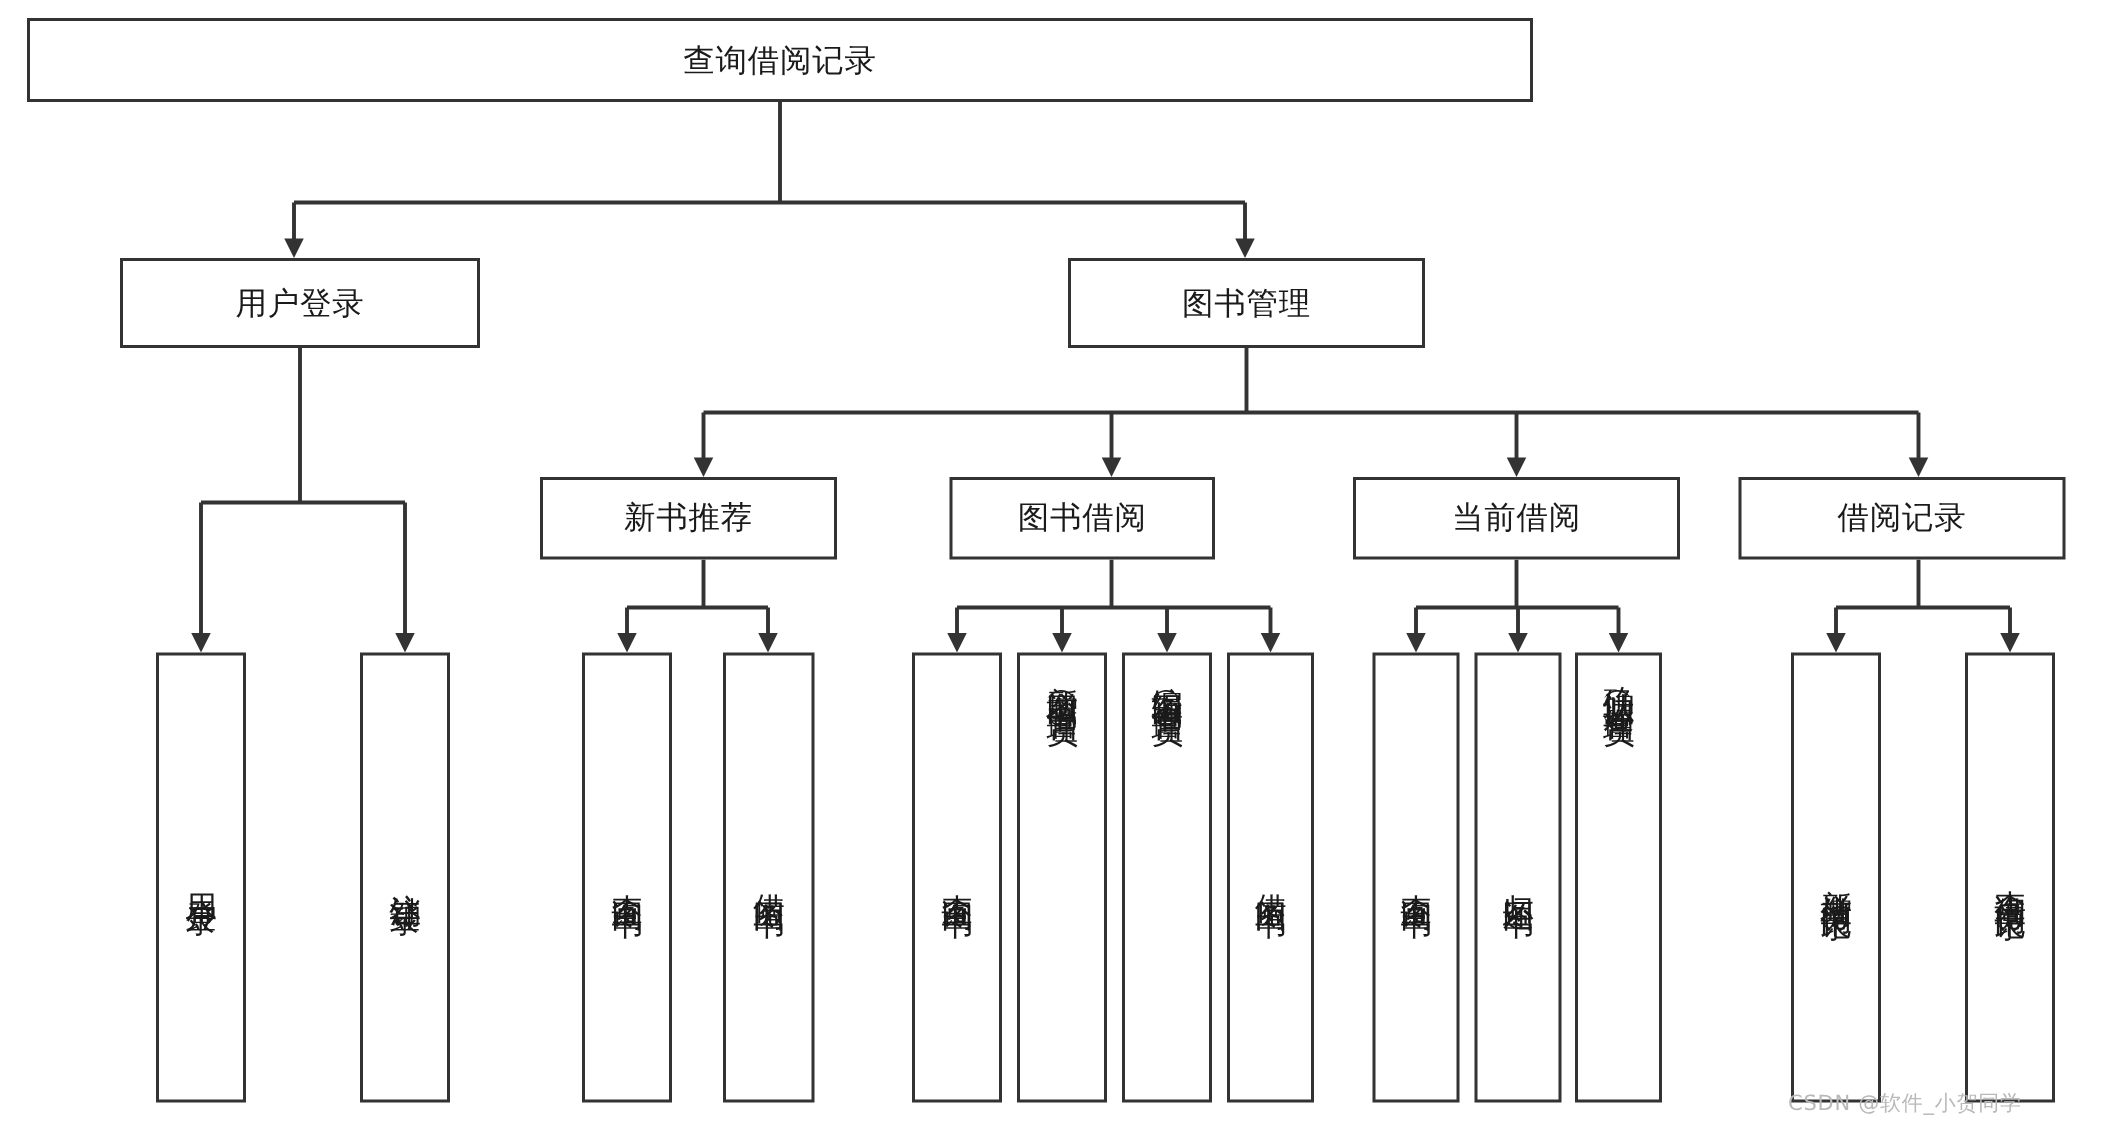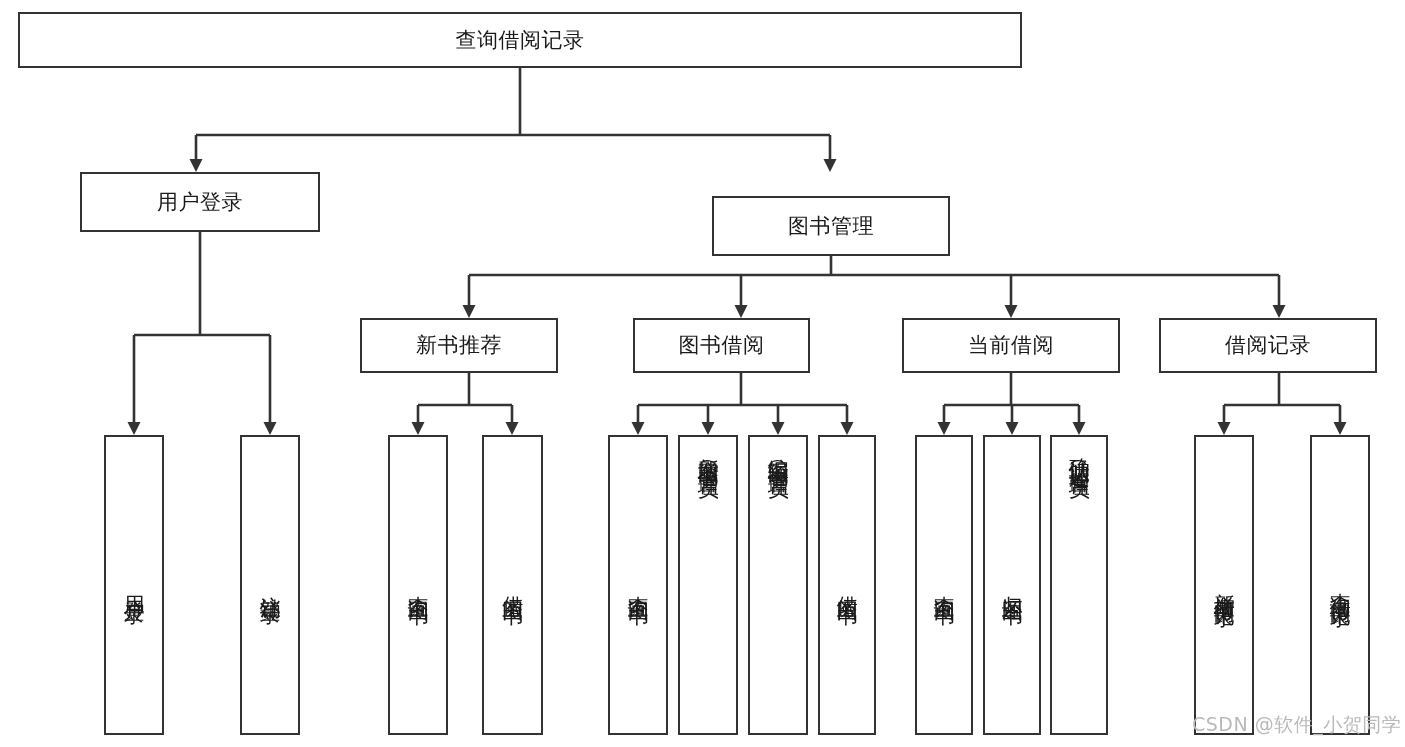--- a/index.html
+++ b/index.html
@@ -54,24 +54,25 @@
   .vbox {
     align-items: center;
     justify-content: center;
   }
   .vbox.top-align {
     align-items: flex-start;
     padding-top: 4px;
   }
   .watermark {
     position: absolute;
-    font-size: 19px;
+    font-size: 14px;
     color: #b9b9b9;
     white-space: nowrap;
     letter-spacing: 0.5px;
+    margin-top: 15px;
   }
 </style>
 </head>
 <body>
 
 <div id="diagram-root">
 
   <svg class="connector-layer" viewBox="0 0 1405 747" xmlns="http://www.w3.org/2000/svg">
     <defs>
       <marker id="arrowhead" markerWidth="9" markerHeight="9" refX="4.2" refY="8.2" orient="0" markerUnits="userSpaceOnUse">
@@ -134,21 +135,21 @@
       </g>
   </svg>
 
   <div id="nodes-group">
       <div class="node-box" style="left: 18px; top: 12px; width: 1004px; height: 56px;">
         <span class="node-label-h">查询借阅记录</span>
       </div>
       <div class="node-box" style="left: 80px; top: 172px; width: 240px; height: 60px;">
         <span class="node-label-h">用户登录</span>
       </div>
-      <div class="node-box" style="left: 712px; top: 172px; width: 238px; height: 60px; margin-top: 24px;">
+      <div class="node-box" style="left: 712px; top: 172px; width: 238px; height: 60px;">
         <span class="node-label-h">图书管理</span>
       </div>
       <div class="node-box" style="left: 360px; top: 318px; width: 198px; height: 55px;">
         <span class="node-label-h">新书推荐</span>
       </div>
       <div class="node-box" style="left: 633px; top: 318px; width: 177px; height: 55px;">
         <span class="node-label-h">图书借阅</span>
       </div>
       <div class="node-box" style="left: 902px; top: 318px; width: 218px; height: 55px; text-align: right;">
         <span class="node-label-h">当前借阅</span>

